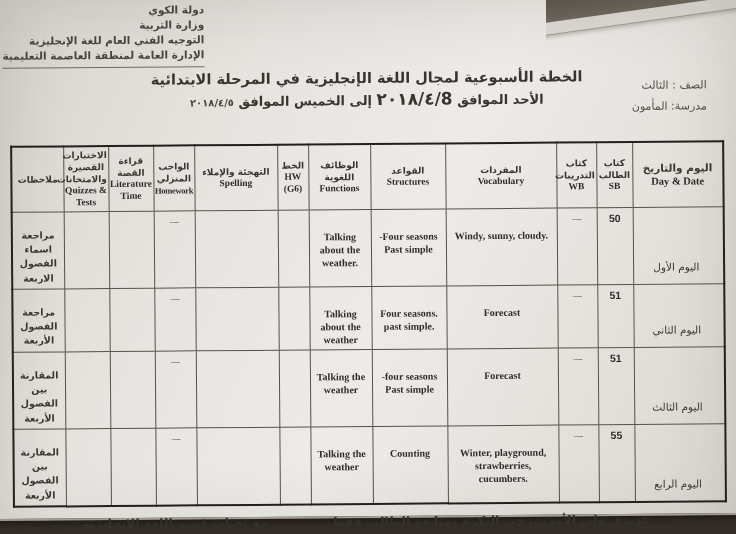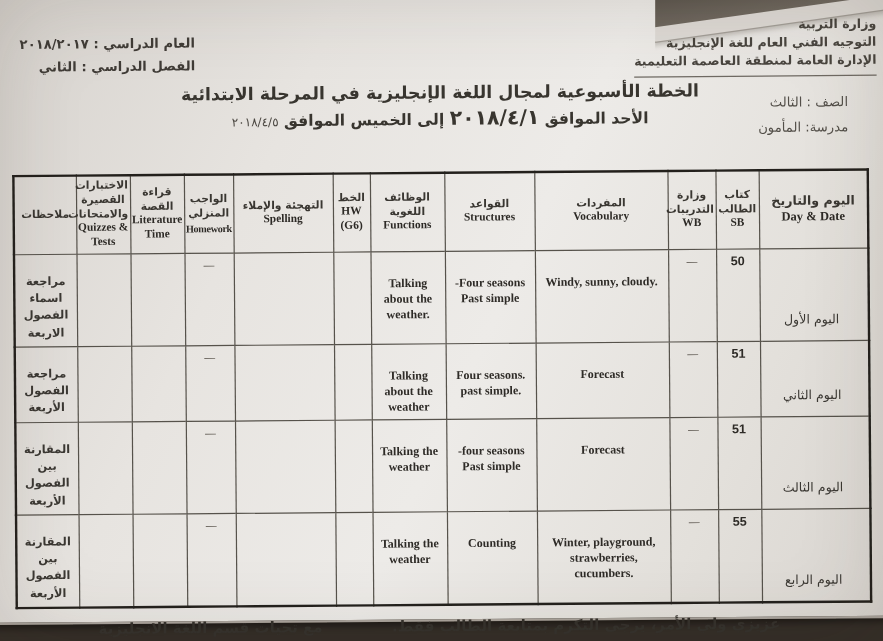--- a/index.html
+++ b/index.html
@@ -41,21 +41,21 @@
     font-size:11px; font-weight:700; color:#403c37; line-height:1.75; }
   .ministry-block { direction:rtl; text-align:right; margin-top:3px;
     font-size:10.5px; font-weight:700; color:#49453f; line-height:1.42;
     border-bottom:1.5px solid #6f6a63; padding-bottom:4px; }
 
   .title-row { position:relative; margin-top:4px; height:64px; }
   .title-center { direction:rtl; text-align:center; margin:0 auto; width:460px; }
   .title-line1 { font-size:14.5px; font-weight:700; color:#38352f; letter-spacing:.2px; }
   .title-line2 { font-size:13px; font-weight:700; color:#38352f; margin-top:3px; }
   .title-line2 .big-date { font-size:17px; }
-  .title-line2 .small-date { font-size:10px; font-weight:400; color:#4b4741;text-align:center; }
+  .title-line2 .small-date { font-size:10px; font-weight:700; color:#4b4741;text-align:center; }
   .school-block { position:absolute; right:24px; top:8px; direction:rtl; text-align:right;
     font-size:11px; color:#534f49; line-height:1.9; }
 
   
   table { width:712px; margin:9px auto 0 auto; border-collapse:collapse;
     direction:rtl; table-layout:fixed; border:2.5px solid #23201c; }
   th,td { border:1px solid #56524b; }
   th { height:52px; vertical-align:middle; text-align:center; padding:2px 1px; }
   .thar { font-weight:700; font-size:9px; color:#3a3732; line-height:1.35; }
   .then { font-family:"Liberation Serif","DejaVu Serif",serif; font-weight:700;
@@ -80,38 +80,34 @@
     padding:9px 84px 0 76px; font-weight:700; font-size:12.5px; color:#34312c; }
 </style>
 </head>
 <body>
 
 <div class="photo">
   <div class="paper">
     <div class="content">
 
       <div class="top-row">
-        <div class="year-block">
-          <div>العام الدراسي  :  ٢٠١٨/٢٠١٧</div>
-          <div>الفصل الدراسي : الثاني</div>
-        </div>
         <div class="ministry-block">
           <div>دولة الكوي</div>
           <div>وزارة التربية</div>
           <div>التوجيه الفني العام للغة الإنجليزية</div>
           <div>الإدارة العامة لمنطقة العاصمة التعليمية</div>
         </div>
       </div>
 
       <div class="title-row">
         <div class="title-center">
           <div class="title-line1">الخطة الأسبوعية لمجال اللغة الإنجليزية في المرحلة الابتدائية</div>
           <div class="title-line2">
             <span>الأحد الموافق</span>
-            <span class="big-date">٢٠١٨/٤/١</span>
+            <span class="big-date">٢٠١٨/٤/8</span>
             <span>إلى الخميس الموافق</span>
             <span class="small-date">٢٠١٨/٤/٥</span>
           </div>
         </div>
         <div class="school-block">
           <div>الصف : الثالث</div>
           <div>مدرسة: المأمون</div>
         </div>
       </div>
 
@@ -134,21 +130,21 @@
           <tr>
             <th class="th-day">
               <div class="thar">اليوم والتاريخ</div>
               <div class="then">Day &amp; Date</div>
             </th>
             <th>
               <div class="thar">كتاب الطالب</div>
               <div class="then">SB</div>
             </th>
             <th>
-              <div class="thar">وزارة التدريبات</div>
+              <div class="thar">كتاب التدريبات</div>
               <div class="then">WB</div>
             </th>
             <th>
               <div class="thar">المفردات</div>
               <div class="then">Vocabulary</div>
             </th>
             <th>
               <div class="thar">القواعد</div>
               <div class="then">Structures</div>
             </th>

